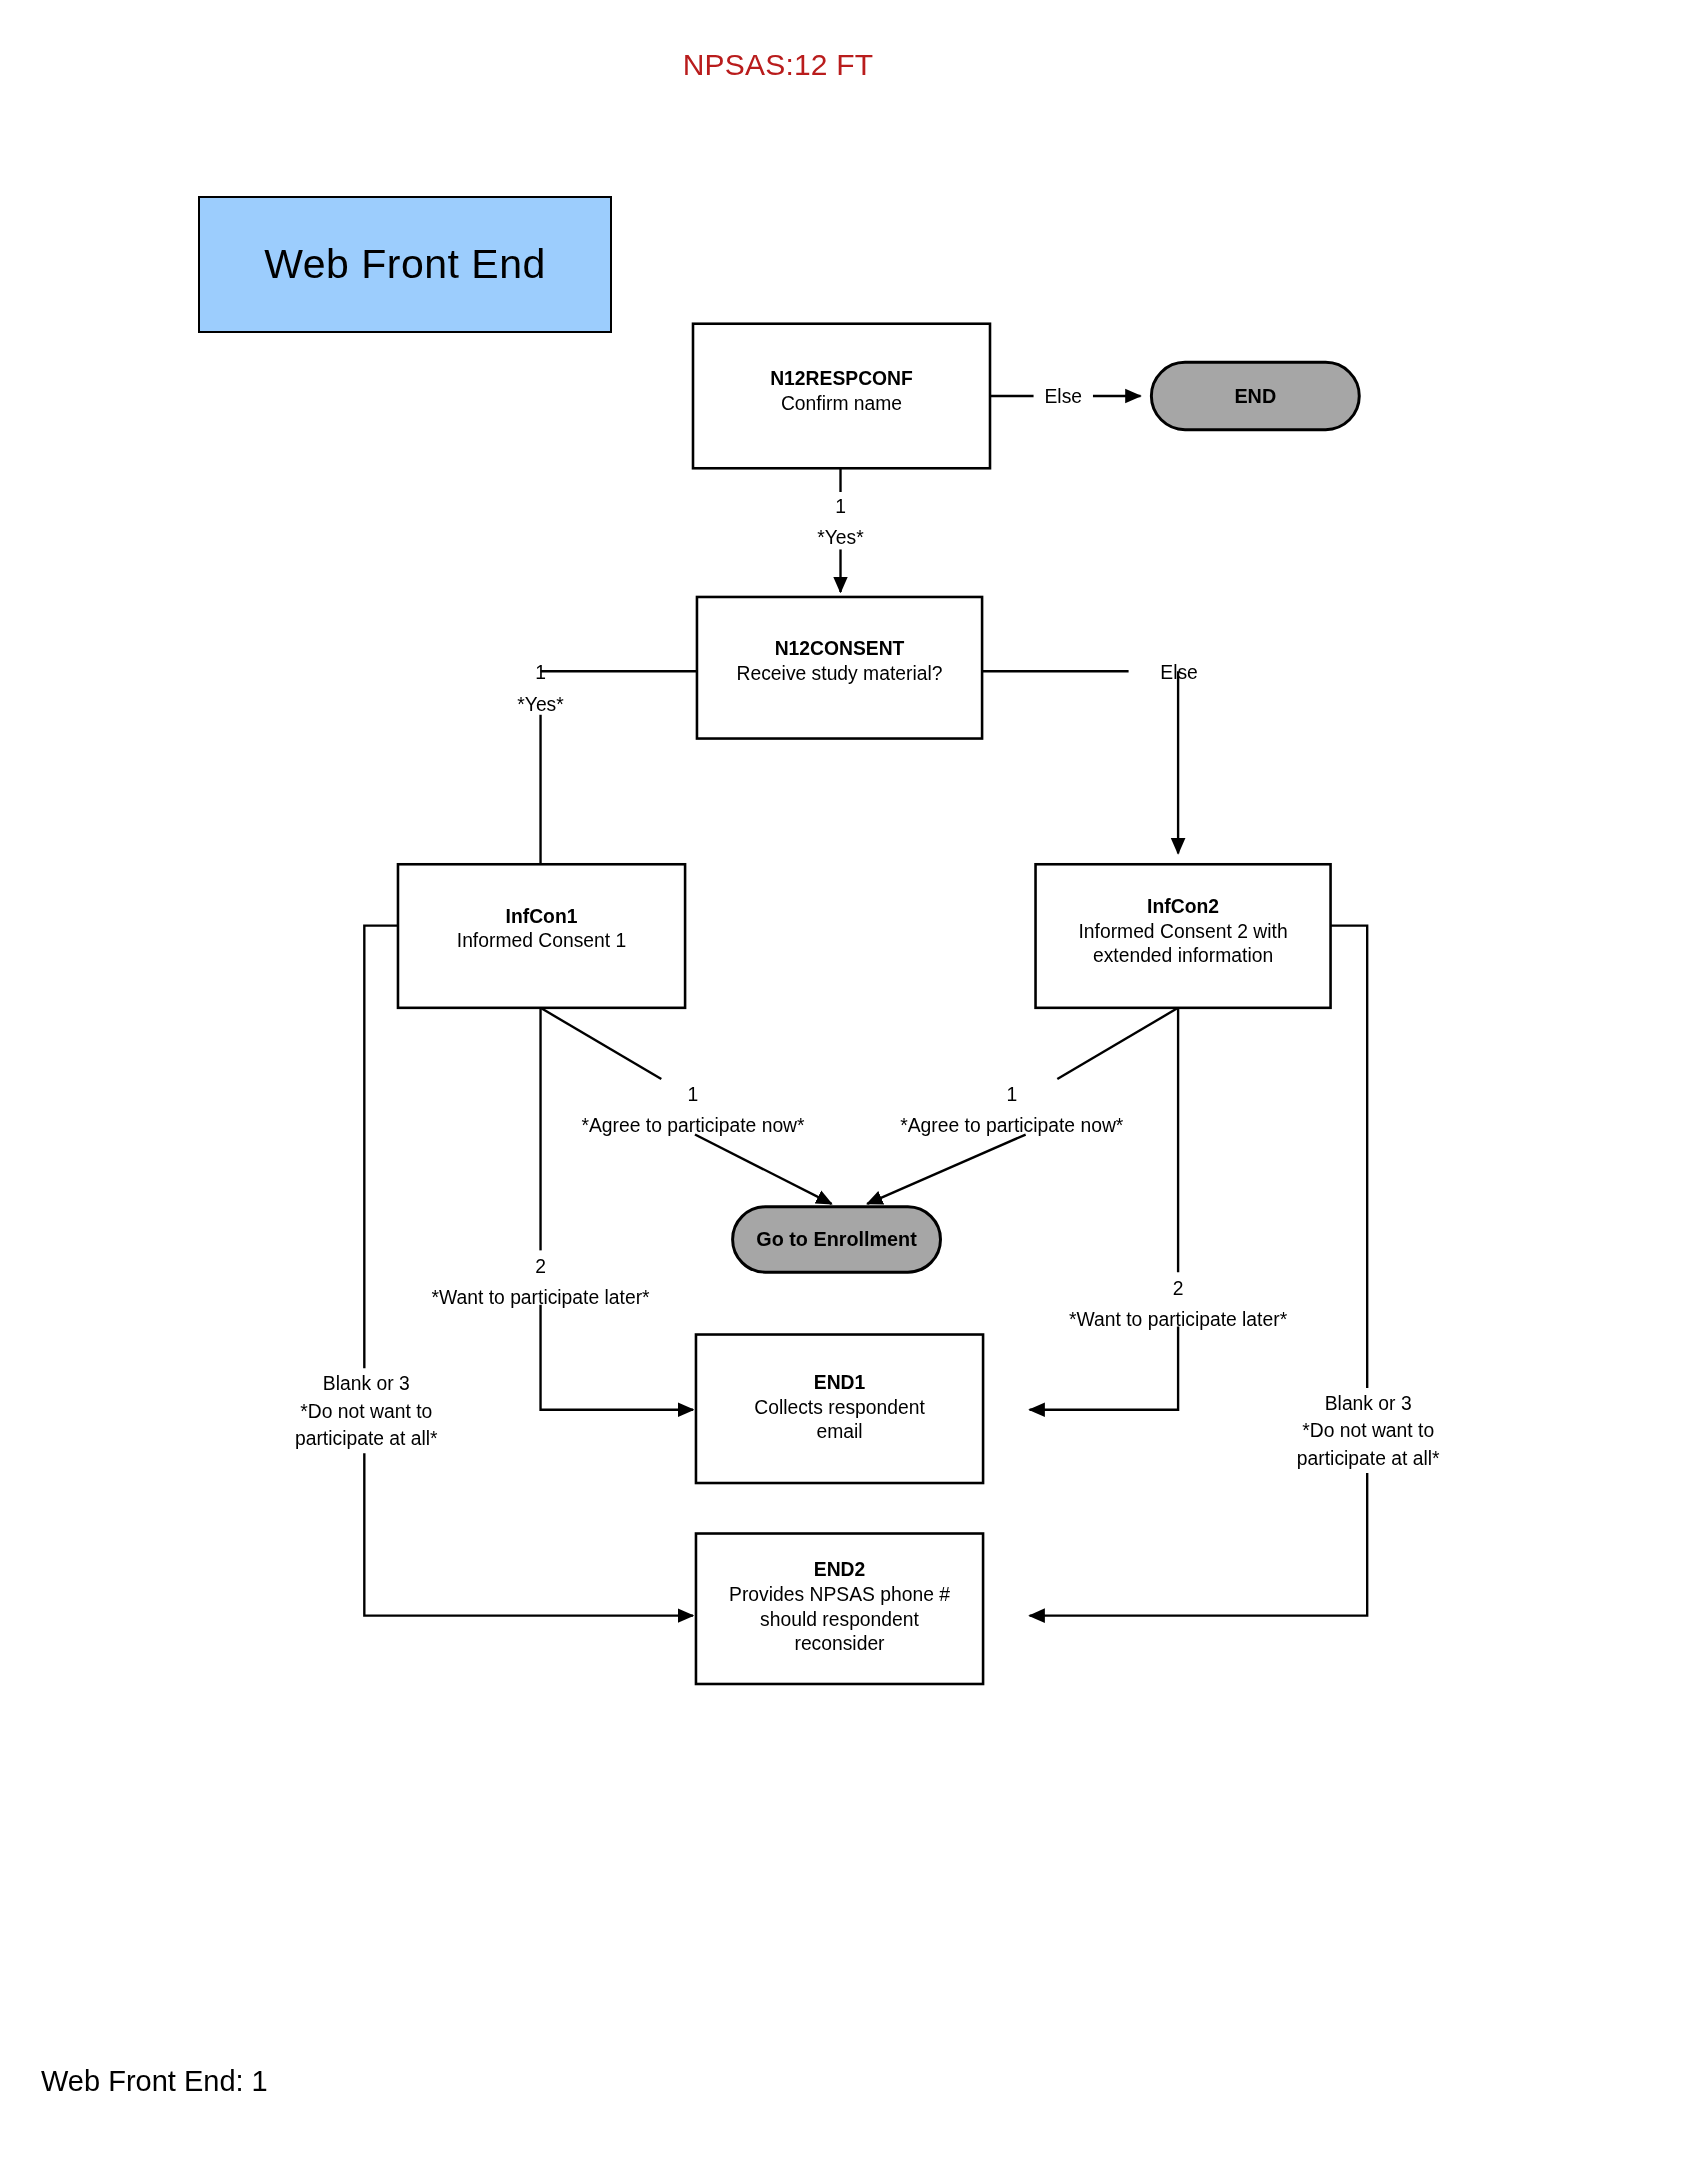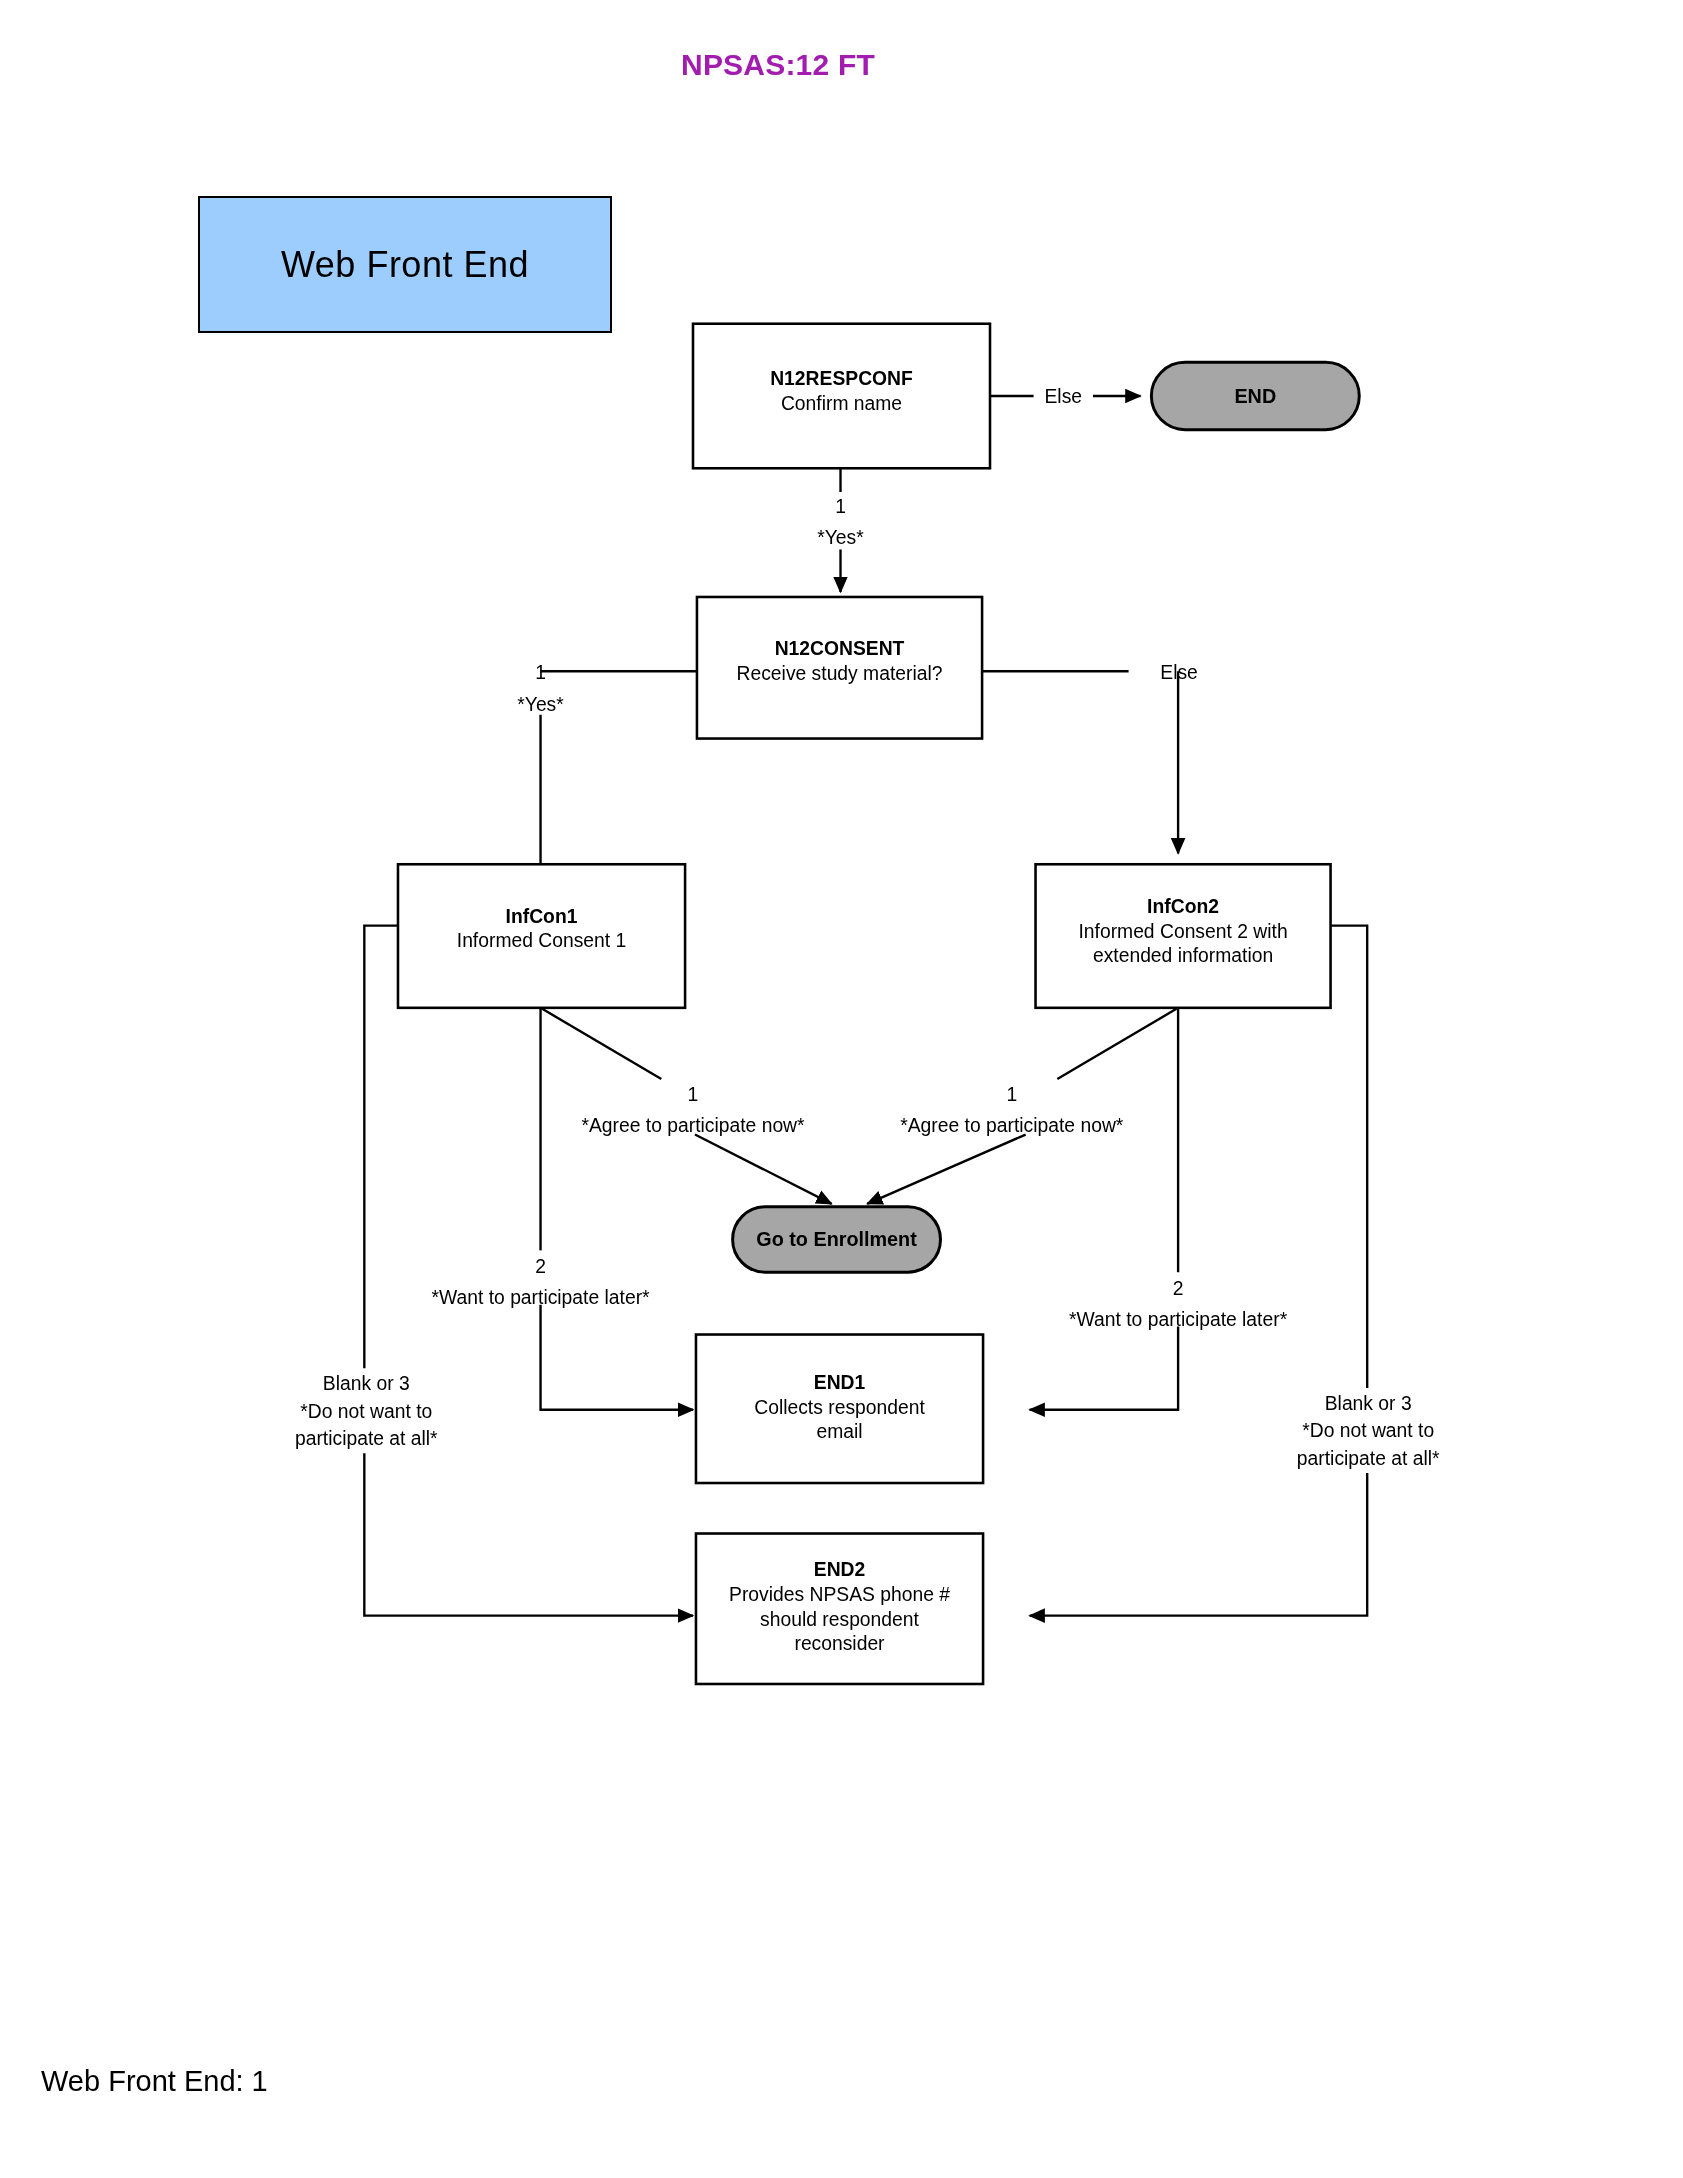--- a/index.html
+++ b/index.html
@@ -31,22 +31,21 @@
     display: block;
   }
   .page-title {
     position: absolute;
     left: 0;
     top: 48px;
     width: 1556px;
     text-align: center;
     font-size: 30px;
     letter-spacing: 0.2px;
-    color: #a21caf;
-    font-weight: bold;
+    color: #b91c1c;
   }
   .page-footer {
     position: absolute;
     left: 41px;
     top: 2065px;
     font-size: 29px;
     color: #000;
   }
   .legend-box {
     position: absolute;
@@ -55,21 +54,21 @@
     width: 414px;
     height: 137px;
     background: #9CCDFD;
     border: 2px solid #000000;
     box-sizing: border-box;
     display: flex;
     align-items: center;
     justify-content: center;
   }
   .legend-box .legend-label {
-    font-size: 36px;
+    font-size: 41px;
     color: #000;
     letter-spacing: 0.5px;
   }
   
   .node-title {
     font-family: "Liberation Sans", sans-serif;
     font-size: 19.5px;
     font-weight: bold;
     text-anchor: middle;
     fill: #000;

